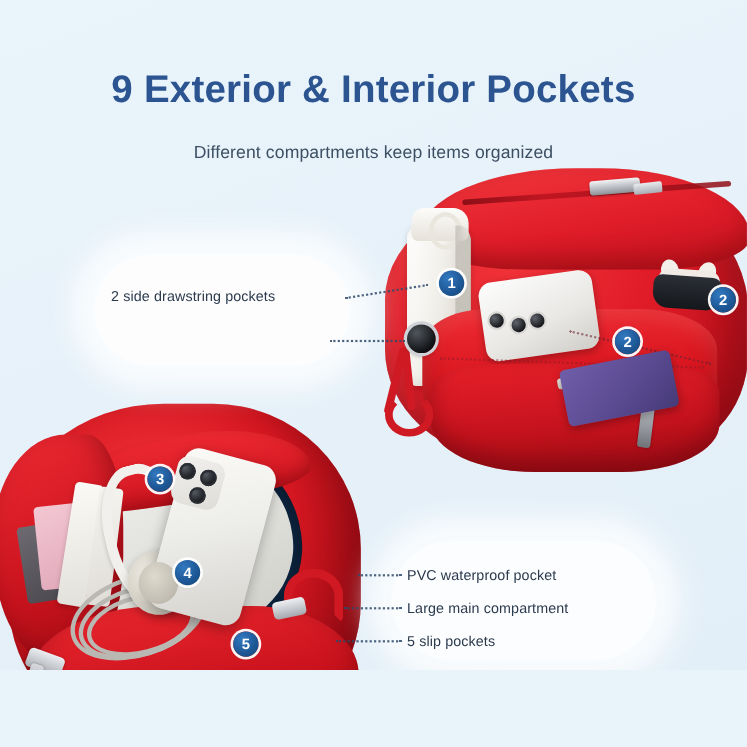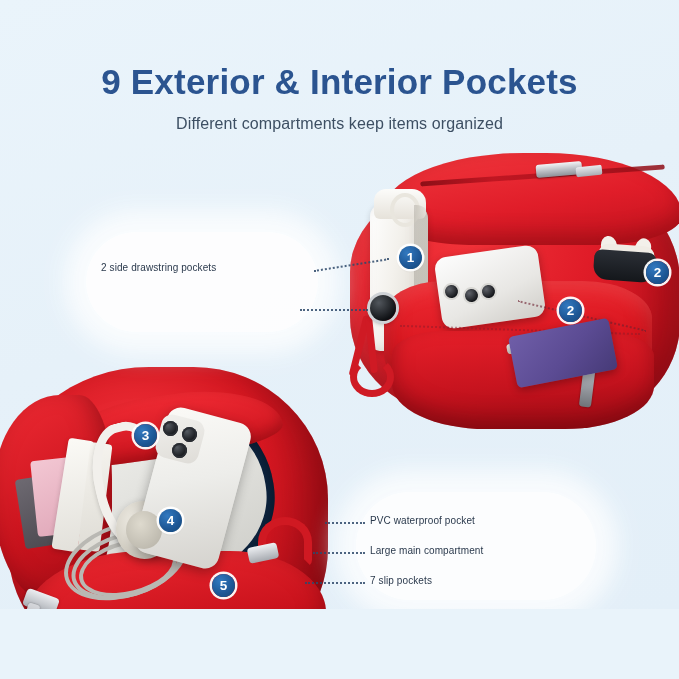--- a/index.html
+++ b/index.html
@@ -8,21 +8,21 @@
     font-family:"Liberation Sans", sans-serif;
     background:#e9f3fa;
   }
   #stage{position:relative;width:679px;height:609px;overflow:hidden;
     background:linear-gradient(160deg,#eaf4fb 0%,#e6f1f9 45%,#e3eff8 100%);}
 
   
   .hdr{position:absolute;left:0;top:0;width:679px;text-align:center;}
   .title{margin:0;padding-top:62px;font-size:35px;font-weight:bold;
     color:#2b5490;letter-spacing:.2px;line-height:1.15;}
-  .subtitle{margin:0;padding-top:13px;font-size:16px;color:#3d4f63;
+  .subtitle{margin:16px;padding-top:13px;font-size:16px;color:#3d4f63;
     letter-spacing:.1px;}
 
   
   .photo{position:absolute;overflow:hidden;}
 
   
   #bagTop{left:330px;top:145px;width:349px;height:285px;}
   .bagbody{position:absolute;border-radius:50% 46% 40% 44%/50% 50% 44% 44%;}
 
   .tb-main{left:20px;top:22px;width:330px;height:250px;
@@ -214,21 +214,21 @@
     transform:rotate(-12deg);z-index:7;}
 
   
   .panel{position:absolute;background:#ffffff;border-radius:120px;
     filter:blur(0px);opacity:.92;}
   #panelL{left:86px;top:232px;width:232px;height:100px;
     box-shadow:0 0 22px 22px rgba(255,255,255,.82);}
   #panelR{left:356px;top:492px;width:240px;height:108px;
     box-shadow:0 0 22px 22px rgba(255,255,255,.82);}
 
-  .callout{position:absolute;font-size:10px;color:#2b3a4d;
+  .callout{position:absolute;font-size:13px;color:#2b3a4d;
     white-space:nowrap;letter-spacing:.1px;z-index:9;}
   #coA{left:101px;top:262px;}
   #coB{left:101px;top:300px;}
   #coC{left:370px;top:515px;}
   #coD{left:370px;top:545px;}
   #coE{left:370px;top:575px;}
 
   
   .leader{position:absolute;height:0;border-top:2px dotted #2f4a6b;z-index:9;
     opacity:.85;}
@@ -345,21 +345,21 @@
 
   <div class="leader diag" id="ldA"></div>
   <div class="leader" id="ldB"></div>
   <div class="leader" id="ldC"></div>
   <div class="leader" id="ldD"></div>
   <div class="leader" id="ldE"></div>
 
   <div class="callout" id="coA">2 side drawstring pockets</div>
   <div class="callout" id="coD">Large main compartment</div>
   <div class="callout" id="coC">PVC waterproof pocket</div>
-  <div class="callout" id="coE">7 slip pockets</div>
+  <div class="callout" id="coE">5 slip pockets</div>
 
   <div class="badge" id="b1">1</div>
   <div class="badge" id="b2a">2</div>
   <div class="badge" id="b2b">2</div>
   <div class="badge" id="b3">3</div>
   <div class="badge" id="b4">4</div>
   <div class="badge" id="b5">5</div>
 
 </div>
 

